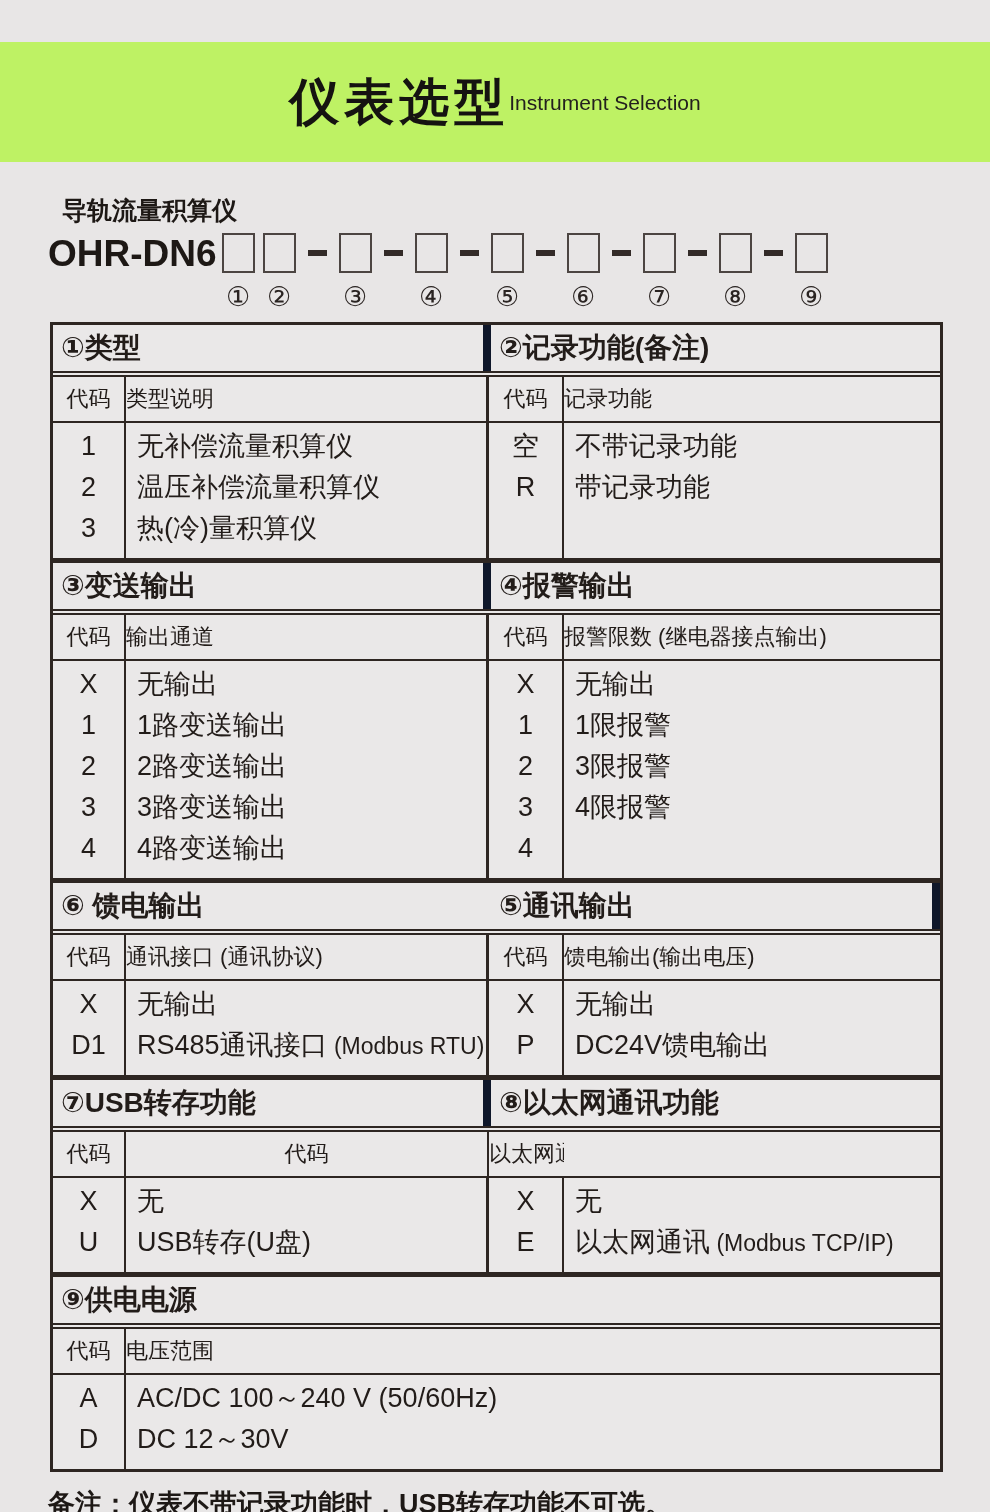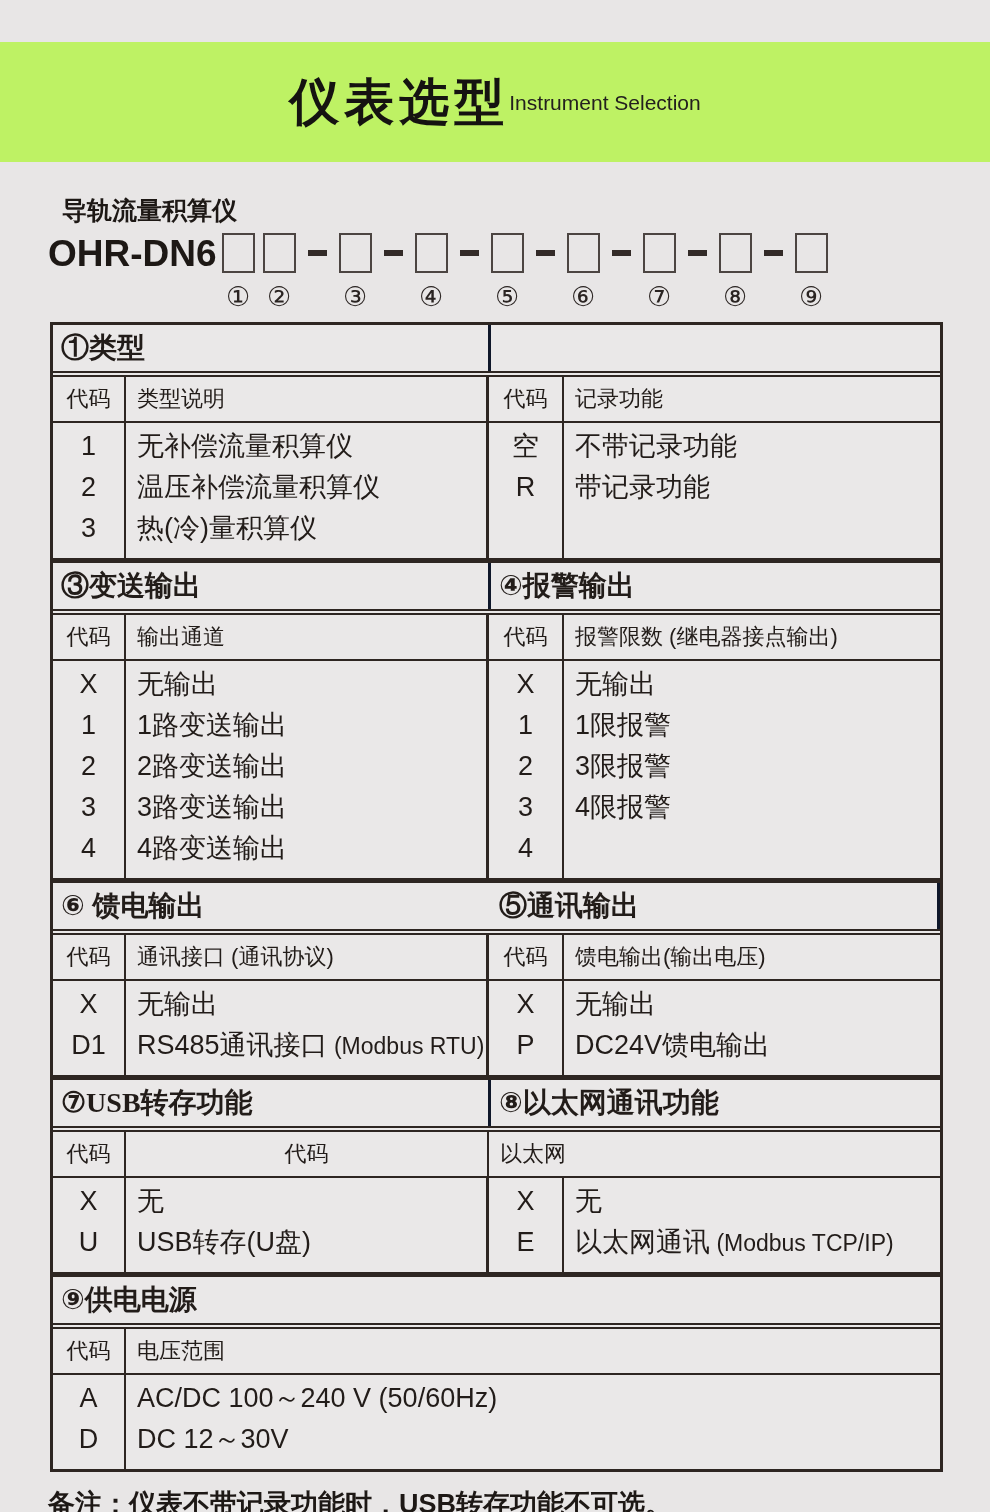--- a/index.html
+++ b/index.html
@@ -57,31 +57,31 @@
   }
   .sec { border-bottom:5px solid #2e2622; }
   .sec:last-child { border-bottom:none; }
 
   .sec-head-row { display:grid; grid-template-columns:438px auto; }
   .sec-head-row.full { grid-template-columns:auto; }
   .sec-head {
     height:46px; line-height:46px; font-size:28px; font-weight:600;
     padding-left:8px; white-space:nowrap; overflow:hidden;
   }
-  .sec-head.left { border-right:3px solid #0f172a;font-family:Liberation Serif, serif; }
+  .sec-head.left { border-right:8px solid #0f172a; }
 
   .sub-row, .data-row { display:grid; grid-template-columns:73px 363px 75px auto; }
   .sub-row.full, .data-row.full { grid-template-columns:73px auto; }
   .sub-row { border-top:6px double #2e2622; border-bottom:2px solid #2e2622; }
   .sub-row .cell {
     height:44px; line-height:44px; font-size:22px; font-weight:500;
     white-space:nowrap; overflow:hidden;
   }
   .cell.code { text-align:center; }
-  .cell.desc { padding-left:11px; }
+  .cell.desc { }
   .b-r2 { border-right:2px solid #2e2622; }
   .b-r3 { border-right:3px solid #2e2622; }
 
   .data-row .cell { padding-top:3px; padding-bottom:9px; }
   .line { height:41px; line-height:41px; font-size:27px; font-weight:500; white-space:nowrap; }
   .code-col .line { text-align:center; }
   .desc-col .line { padding-left:11px; }
   .suffix { font-size:23px; }
 
   
@@ -148,20 +148,21 @@
         <span class="model-box"></span>
         <span class="pos-num">⑨</span>
       </span>
   </div>
 
   <div class="spec-table">
 
     <div class="sec">
       <div class="sec-head-row">
         <div class="sec-head left">①类型</div>
+        <div class="sec-head">②记录功能(备注)</div>
       </div>
       <div class="sub-row">
         <div class="cell code b-r2">代码</div>
         <div class="cell desc b-r3">类型说明</div>
         <div class="cell code b-r2">代码</div>
         <div class="cell desc">记录功能</div>
       </div>
       <div class="data-row">
         <div class="cell code-col b-r2">
           <div class="line">1</div>

